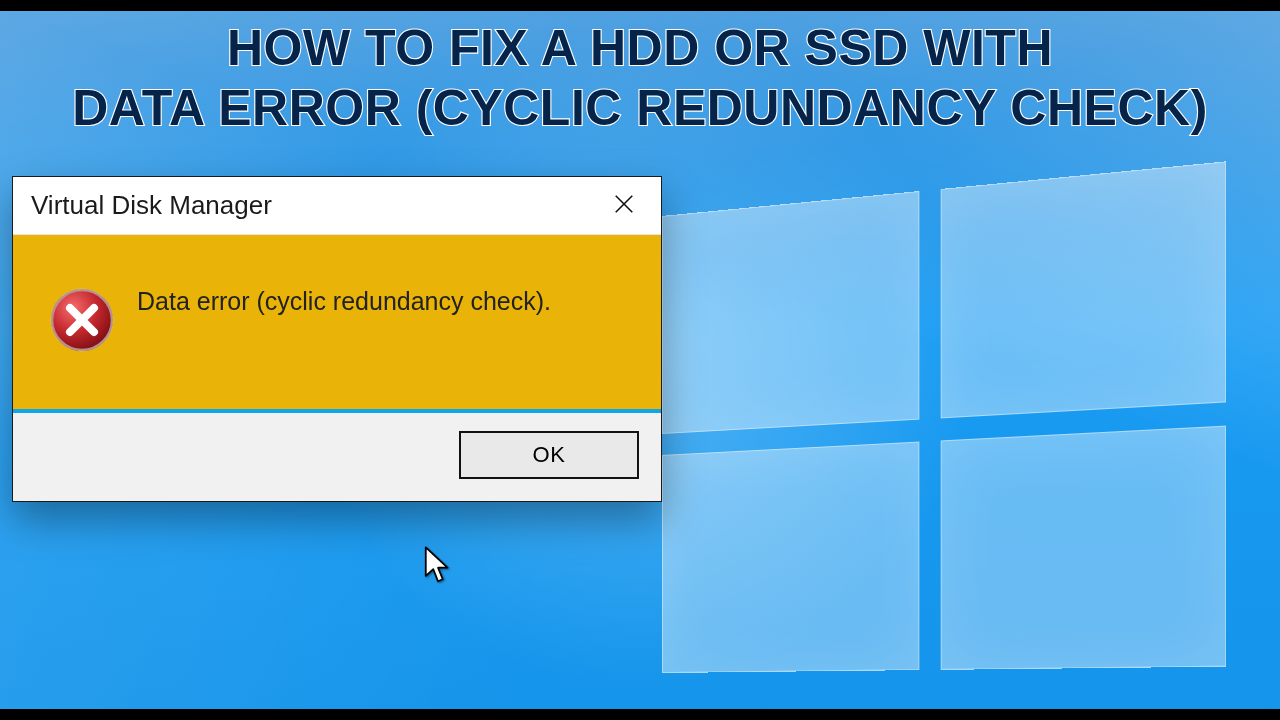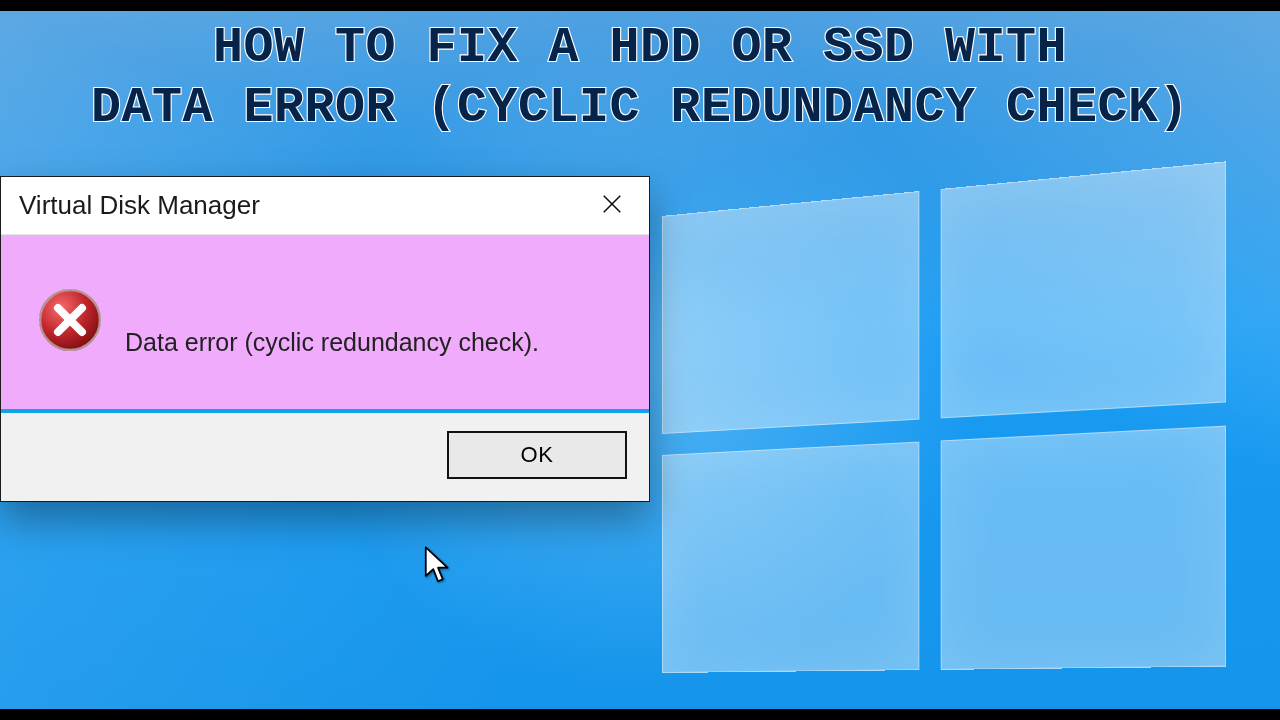--- a/index.html
+++ b/index.html
@@ -44,28 +44,27 @@
     position: absolute;
     top: 18px; left: 0; right: 0;
     text-align: center;
     font-size: 50px;
     line-height: 1.2;
     font-weight: 700;
     color: #06244a;
     -webkit-text-stroke: 2.2px #ffffff;
     paint-order: stroke fill;
     letter-spacing: 0.5px;
-    font-family: Liberation Mono, monospace;
   }
   .heading .line { display: block; }
 
   
   .dialog {
     position: absolute;
-    left: 0; top: 176px;
+    left: 12px; top: 176px;
     width: 650px;
     background: #ffffff;
     border: 1.5px solid #1b1b1b;
     box-shadow: 0 18px 38px rgba(0,0,0,0.35);
   }
   .titlebar {
     height: 58px;
     display: flex;
     align-items: center;
     justify-content: space-between;
@@ -82,24 +81,24 @@
     width: 46px; height: 46px;
     display: flex; align-items: center; justify-content: center;
     background: transparent;
     border: none;
     cursor: pointer;
   }
   .titlebar .close svg { width: 22px; height: 22px; }
 
   .body-area {
     display: flex;
-    align-items: flex-end;
+    align-items: flex-start;
     gap: 22px;
     padding: 52px 28px 52px 36px;
-    background: #f0abfc;
+    background: #eab308;
   }
   .error-icon { flex: 0 0 auto; }
   .error-msg {
     font-size: 25px;
     color: #222;
   }
 
   .button-row {
     background: #f1f1f1;
     border-top: 4px solid #0ea5e9;

